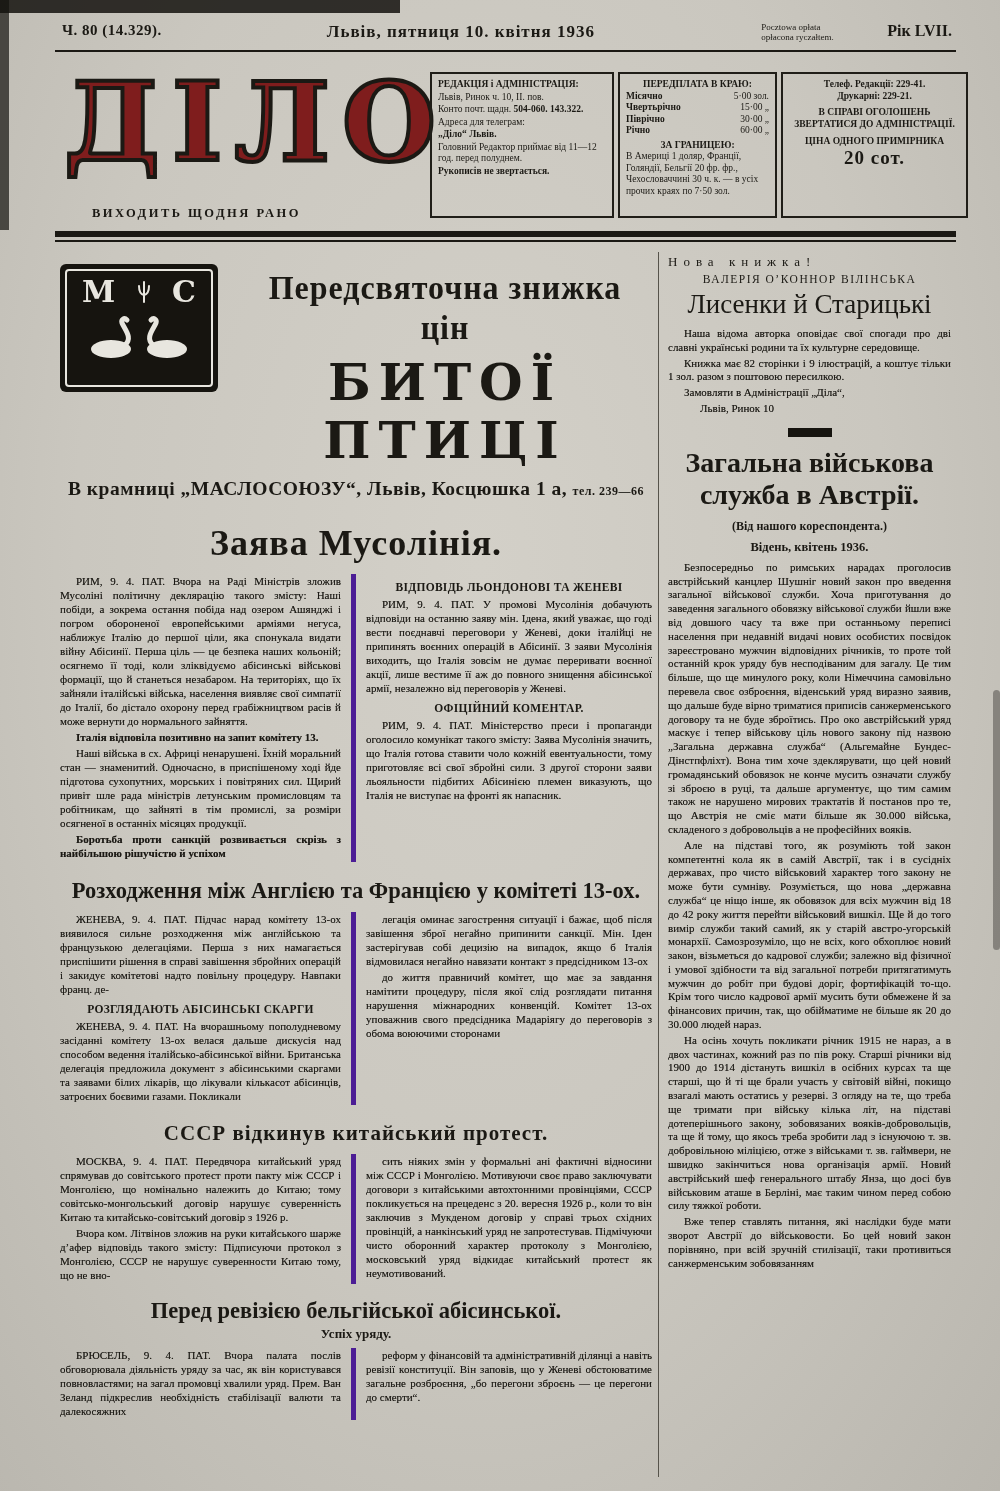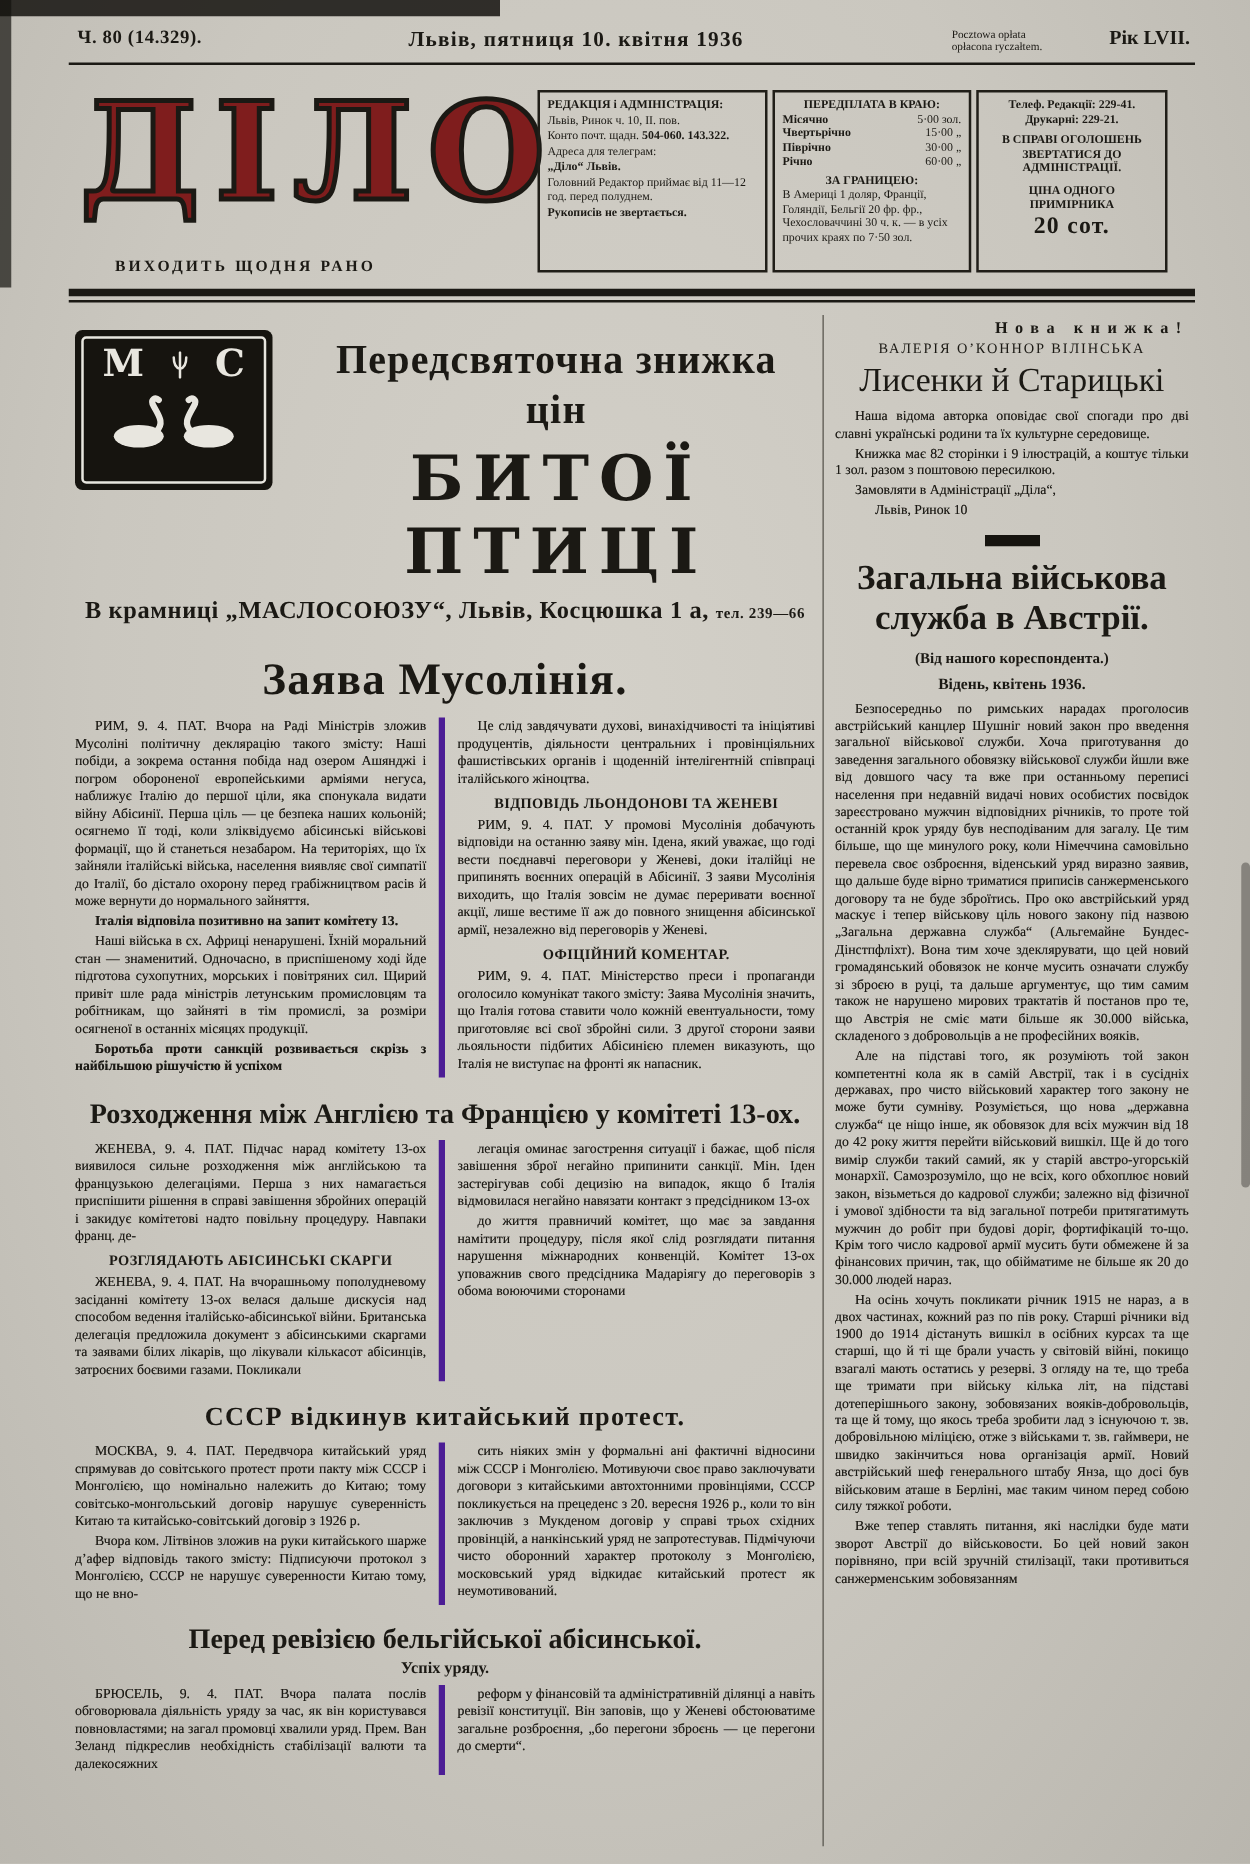--- a/index.html
+++ b/index.html
@@ -34,21 +34,21 @@
     font-weight:bold; font-size:108px; line-height:128px; letter-spacing:12px;
     -webkit-text-stroke:4px #1b1914; color:#7f1d1d;
     font-family:"DejaVu Serif","Liberation Serif",serif;
   }
   .tagline { position:absolute; top:206px; left:92px; font-weight:bold; font-size:12.5px; letter-spacing:2.5px; }
 
   
   .ibox { position:absolute; top:72px; height:146px; border:2px solid #201e18; padding:5px 6px; font-size:9.5px; line-height:11.5px; }
   .ibox-a { left:430px; width:184px; }
   .ibox-b { left:618px; width:159px; }
-  .ibox-c { left:781px; width:153px; text-align:center; }
+  .ibox-c { left:781px; width:187px; text-align:center; }
   .ibox .bt { font-weight:bold; }
   .ibox-a div { margin-bottom:1px; }
   .rate-row { display:flex; font-size:9.5px; }
   .rate-row .rl { font-weight:bold; }
   .rate-row .rv { margin-left:auto; }
   .abroad-title { font-weight:bold; text-align:center; margin-top:3px; }
   .ibox-c .big-price { font-weight:bold; font-size:19px; margin-top:4px; letter-spacing:1px; }
   .ibox-c .notice { font-weight:bold; margin-top:5px; }
 
   
@@ -88,21 +88,21 @@
   .col-l { padding-right:10px; border-right:5px solid #4c1d95; }
   .col-r { padding-left:10px; }
 
   p.body { font-size:11px; line-height:14px; text-align:justify; text-indent:16px; margin-bottom:2px;
            text-shadow:0 0 .5px rgba(20,18,14,.55); }
   p.body.nb { margin-bottom:0; }
   p.standout { font-weight:bold; text-indent:16px; }
   h4.subhead { text-align:center; font-weight:bold; font-size:11.5px; margin:7px 0 4px; letter-spacing:.3px; }
 
   
-  .bk-kicker { text-align:right; font-weight:bold; font-size:13px; letter-spacing:6px; }
+  .bk-kicker { text-align:left; font-weight:normal; font-size:13px; letter-spacing:6px; }
   .bk-author { text-align:center; font-size:11.5px; letter-spacing:1.5px; margin-top:3px; }
   .bk-title { text-align:center; font-weight:normal; font-size:27px; line-height:30px; margin:4px 0 8px; }
   .rt p.body { font-size:11px; line-height:13.8px; }
   .sec-div { width:44px; height:9px; background:#16140f; margin:12px auto 10px; }
   .hl-austria { font-size:28px; line-height:32px; margin:2px 0 8px; }
   .at-byline { text-align:center; font-weight:bold; font-size:12px; margin-bottom:6px; }
   .at-dateline { text-align:center; font-weight:bold; font-size:12.5px; margin-bottom:6px; }
 </style>
 </head>
 <body>
@@ -206,21 +206,20 @@
   <section>
     <h2 class="hl hl-mussolini">Заява Мусолінія.</h2>
     <div class="cols">
       <div class="col col-l">
         <p class="body">РИМ, 9. 4. ПАТ. Вчора на Раді Міністрів зложив Мусоліні політичну деклярацію такого змісту: Наші побіди, а зокрема остання побіда над озером Ашянджі і погром обороненої европейськими арміями негуса, наближує Італію до першої ціли, яка спонукала видати війну Абісинії. Перша ціль — це безпека наших кольоній; осягнемо її тоді, коли зліквідуємо абісинські військові формації, що й станеться незабаром. На територіях, що їх зайняли італійські війська, населення виявляє свої симпатії до Італії, бо дістало охорону перед грабіжництвом расів й може вернути до нормального зайняття.</p>
         <p class="body standout">Італія відповіла позитивно на запит комітету 13.</p>
         <p class="body">Наші війська в сх. Африці ненарушені. Їхній моральний стан — знаменитий. Одночасно, в приспішеному ході йде підготова сухопутних, морських і повітряних сил. Щирий привіт шле рада міністрів летунським промисловцям та робітникам, що зайняті в тім промислі, за розміри осягненої в останніх місяцях продукції.</p>
         <p class="body standout">Боротьба проти санкцій розвивається скрізь з найбільшою рішучістю й успіхом</p>
       </div>
       <div class="col col-r">
-        <p class="body">Це слід завдячувати духові, винахідчивості та ініціятиві продуцентів, діяльности центральних і провінціяльних фашистівських органів і щоденній інтелігентній співпраці італійського жіноцтва.</p>
         <h4 class="subhead">ВІДПОВІДЬ ЛЬОНДОНОВІ ТА ЖЕНЕВІ</h4>
         <p class="body">РИМ, 9. 4. ПАТ. У промові Мусолінія добачують відповіди на останню заяву мін. Ідена, який уважає, що годі вести поєднавчі переговори у Женеві, доки італійці не припинять воєнних операцій в Абісинії. З заяви Мусолінія виходить, що Італія зовсім не думає переривати воєнної акції, лише вестиме її аж до повного знищення абісинської армії, незалежно від переговорів у Женеві.</p>
         <h4 class="subhead">ОФІЦІЙНИЙ КОМЕНТАР.</h4>
         <p class="body">РИМ, 9. 4. ПАТ. Міністерство преси і пропаганди оголосило комунікат такого змісту: Заява Мусолінія значить, що Італія готова ставити чоло кожній евентуальности, тому приготовляє всі свої збройні сили. З другої сторони заяви льояльности підбитих Абісинією племен виказують, що Італія не виступає на фронті як напасник.</p>
       </div>
     </div>
   </section>
 
   <section>
     <h2 class="hl hl-committee">Розходження між Англією та Францією у комітеті 13-ох.</h2>

